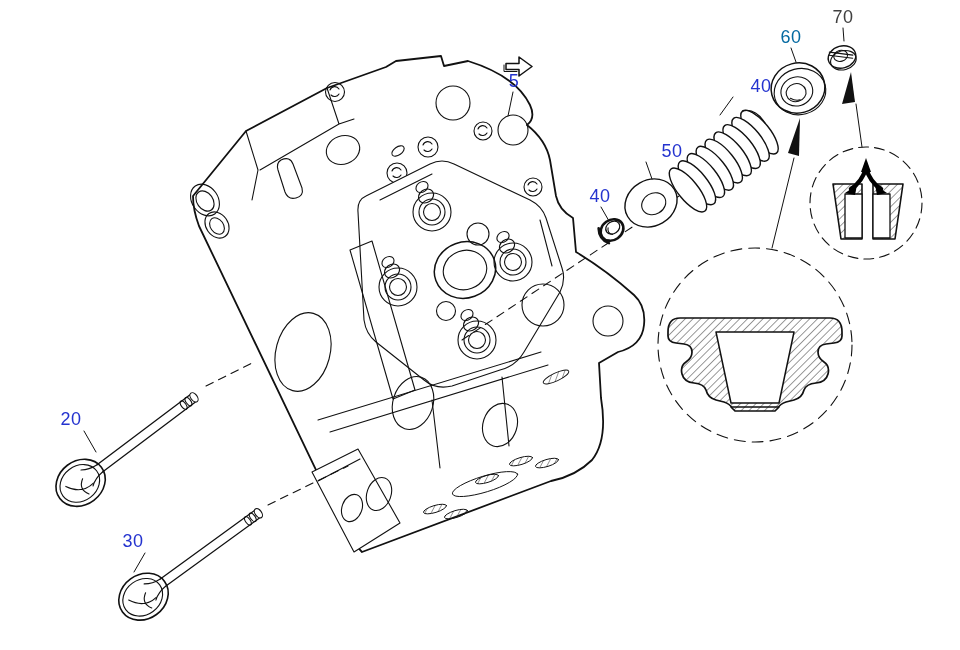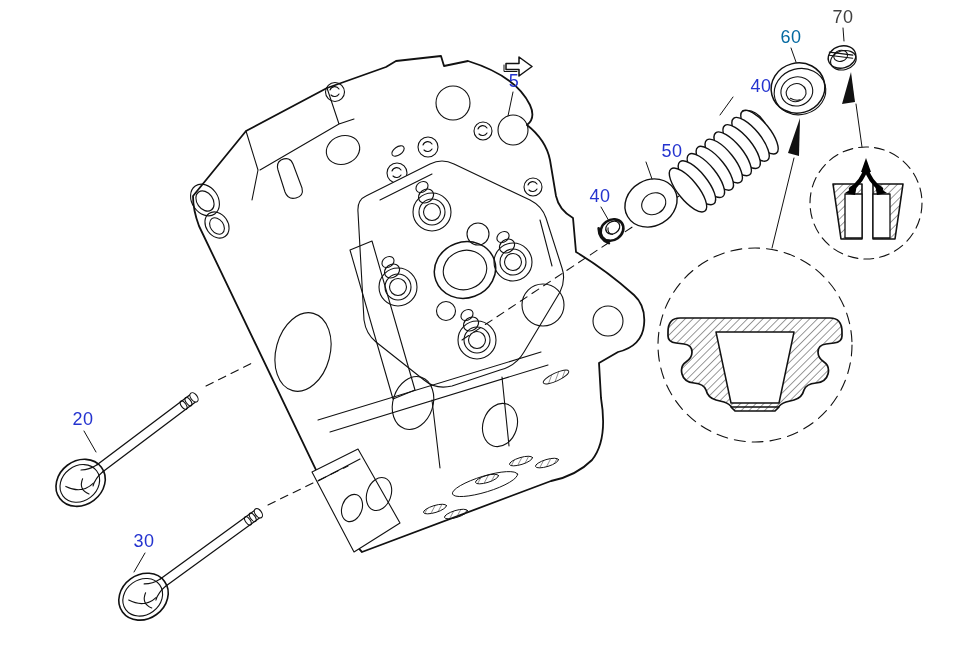--- a/index.html
+++ b/index.html
@@ -10,22 +10,22 @@
     position:relative;width:960px;height:650px;background:var(--bg);
     font-family:"Liberation Sans", sans-serif;overflow:hidden;margin:0 auto;
   }
   #drawing{position:absolute;left:0;top:0;}
   .callout{
     position:absolute;transform:translate(-50%,-50%);
     color:var(--label);font-size:18px;line-height:1;letter-spacing:0.5px;
     cursor:pointer;user-select:none;
   }
   .c10{left:514px;top:81px;}
-  .c20{left:83px;top:419px;}
-  .c30{left:144px;top:541px;}
+  .c20{left:71px;top:419px;}
+  .c30{left:133px;top:541px;}
   .c40{left:761px;top:86px;}
   .c50{left:672px;top:151px;}
   .c60{left:791px;top:37px;}
   .c70{left:843px;top:17px;}
   .c90{left:600px;top:196px;}
 </style>
 </head>
 <body>
 
 <div id="stage" style="background: rgb(255, 255, 255);">

